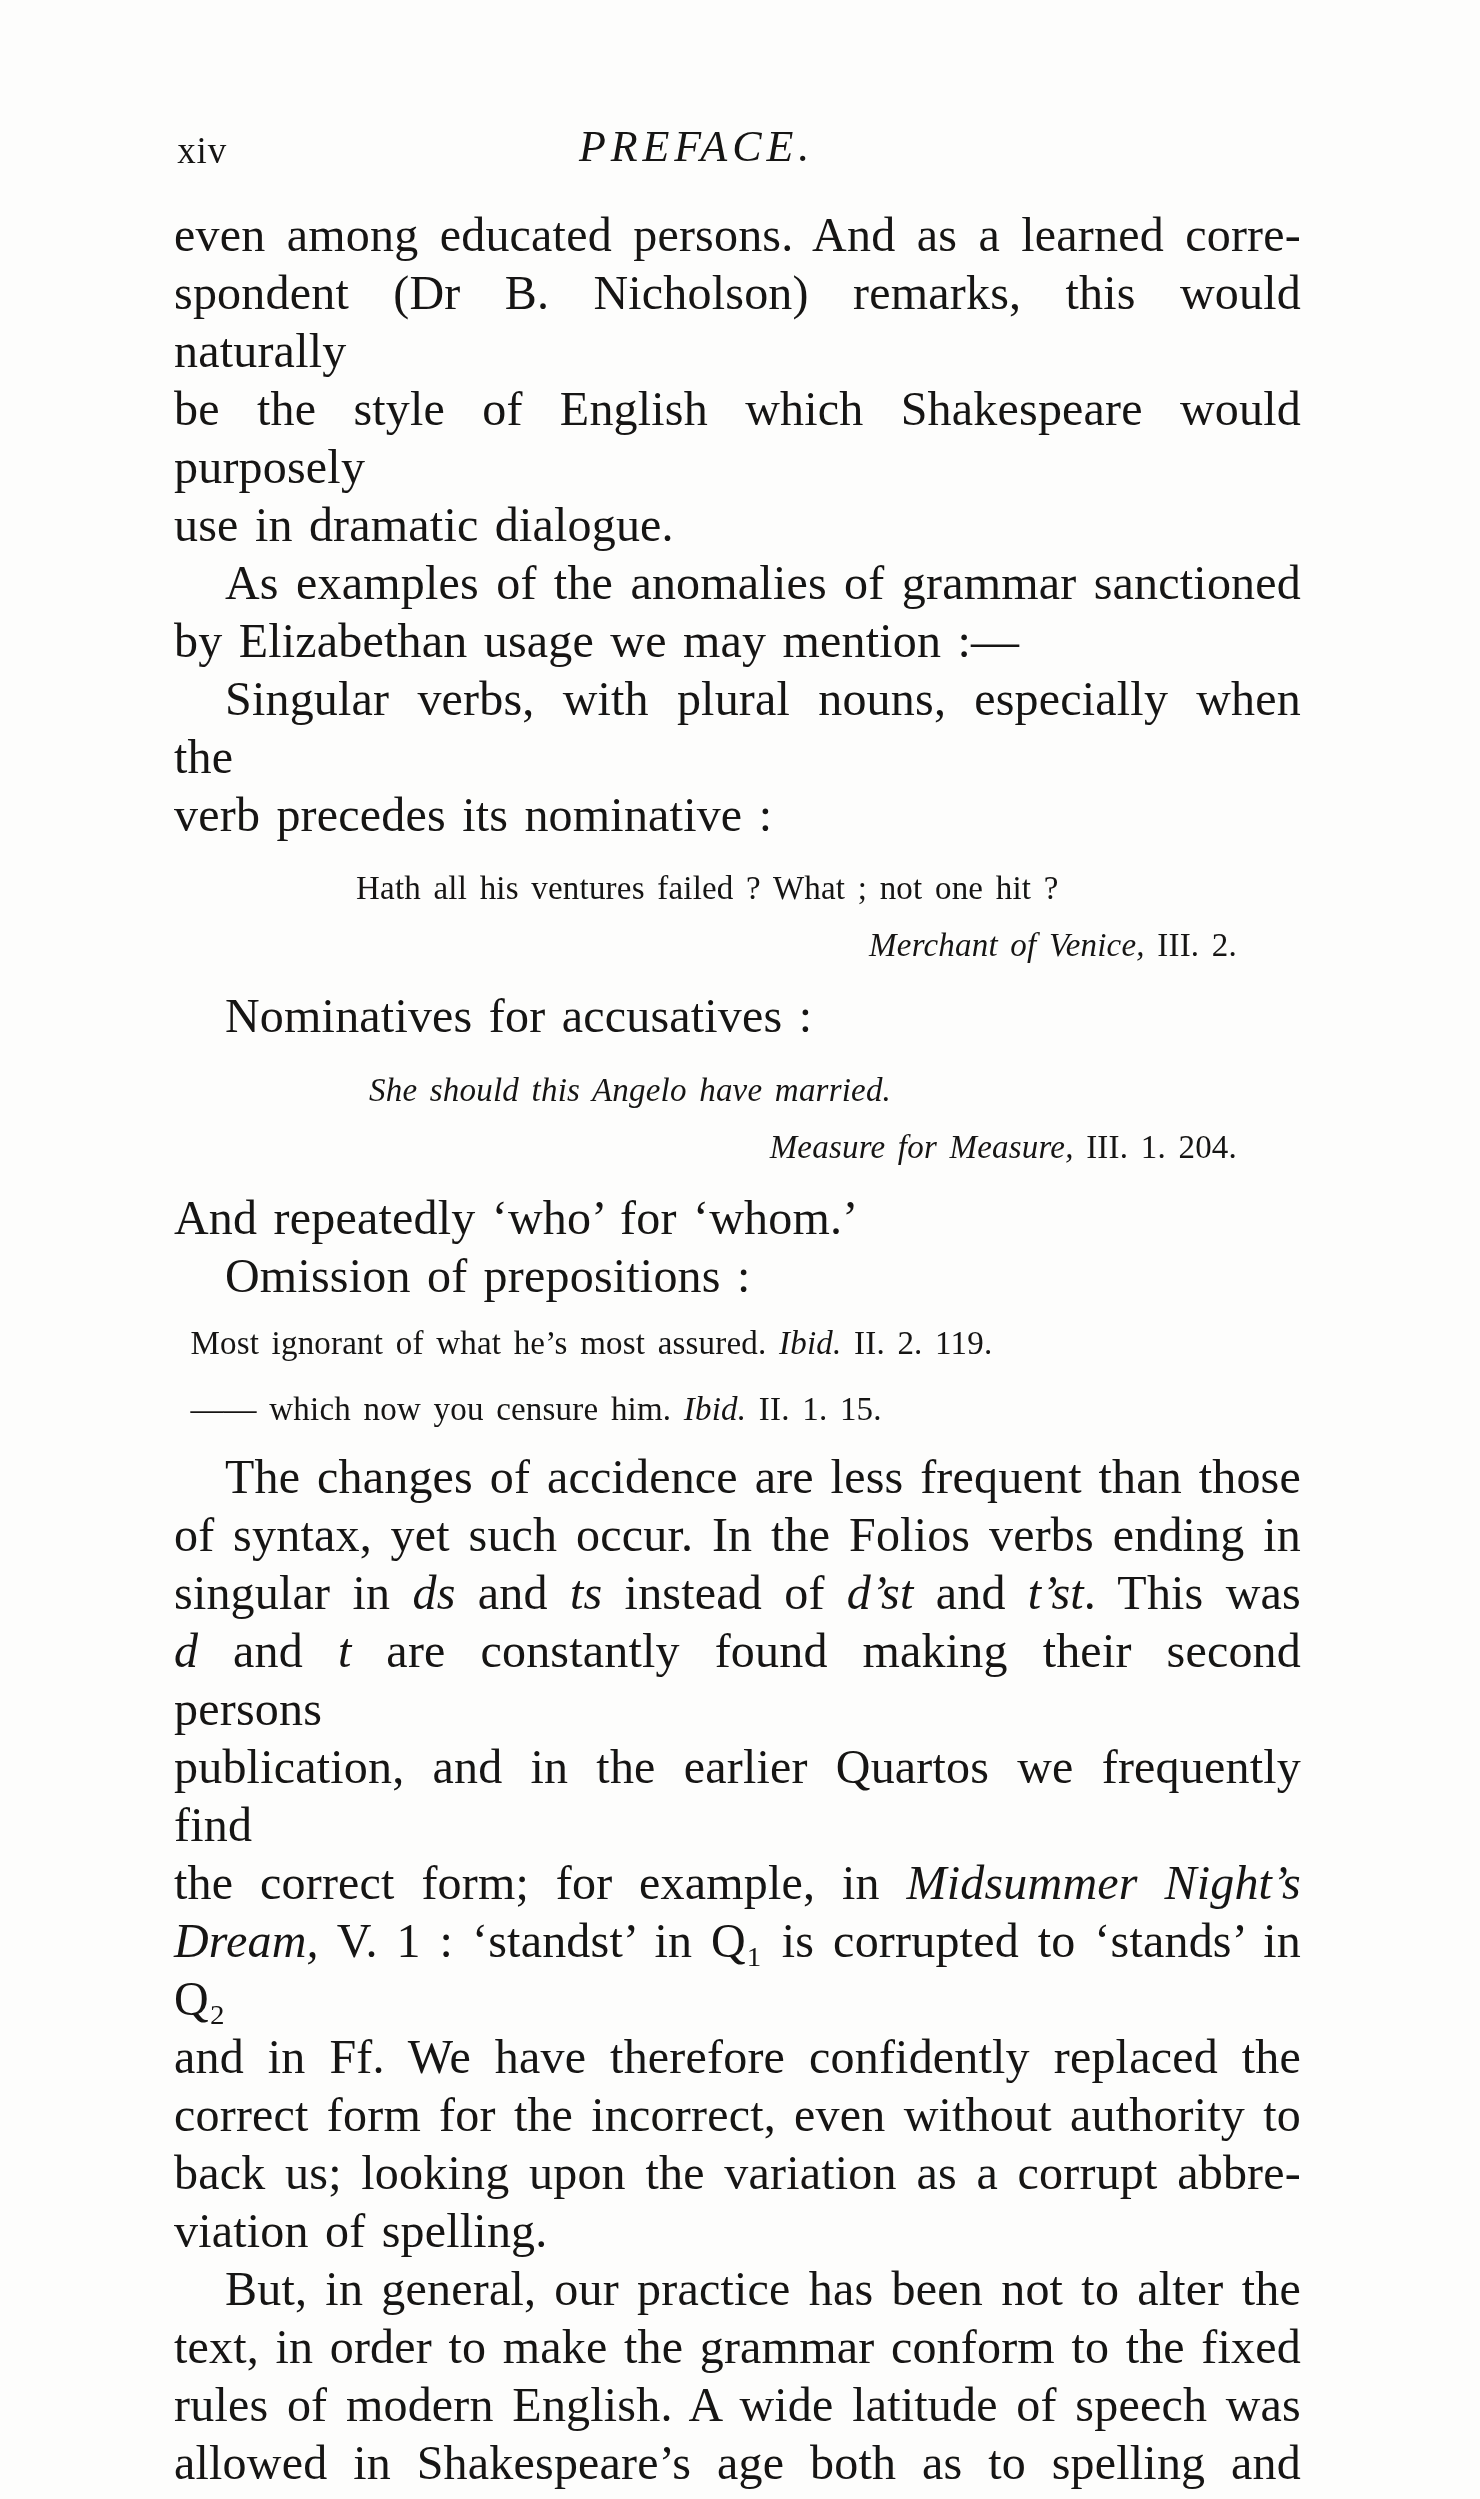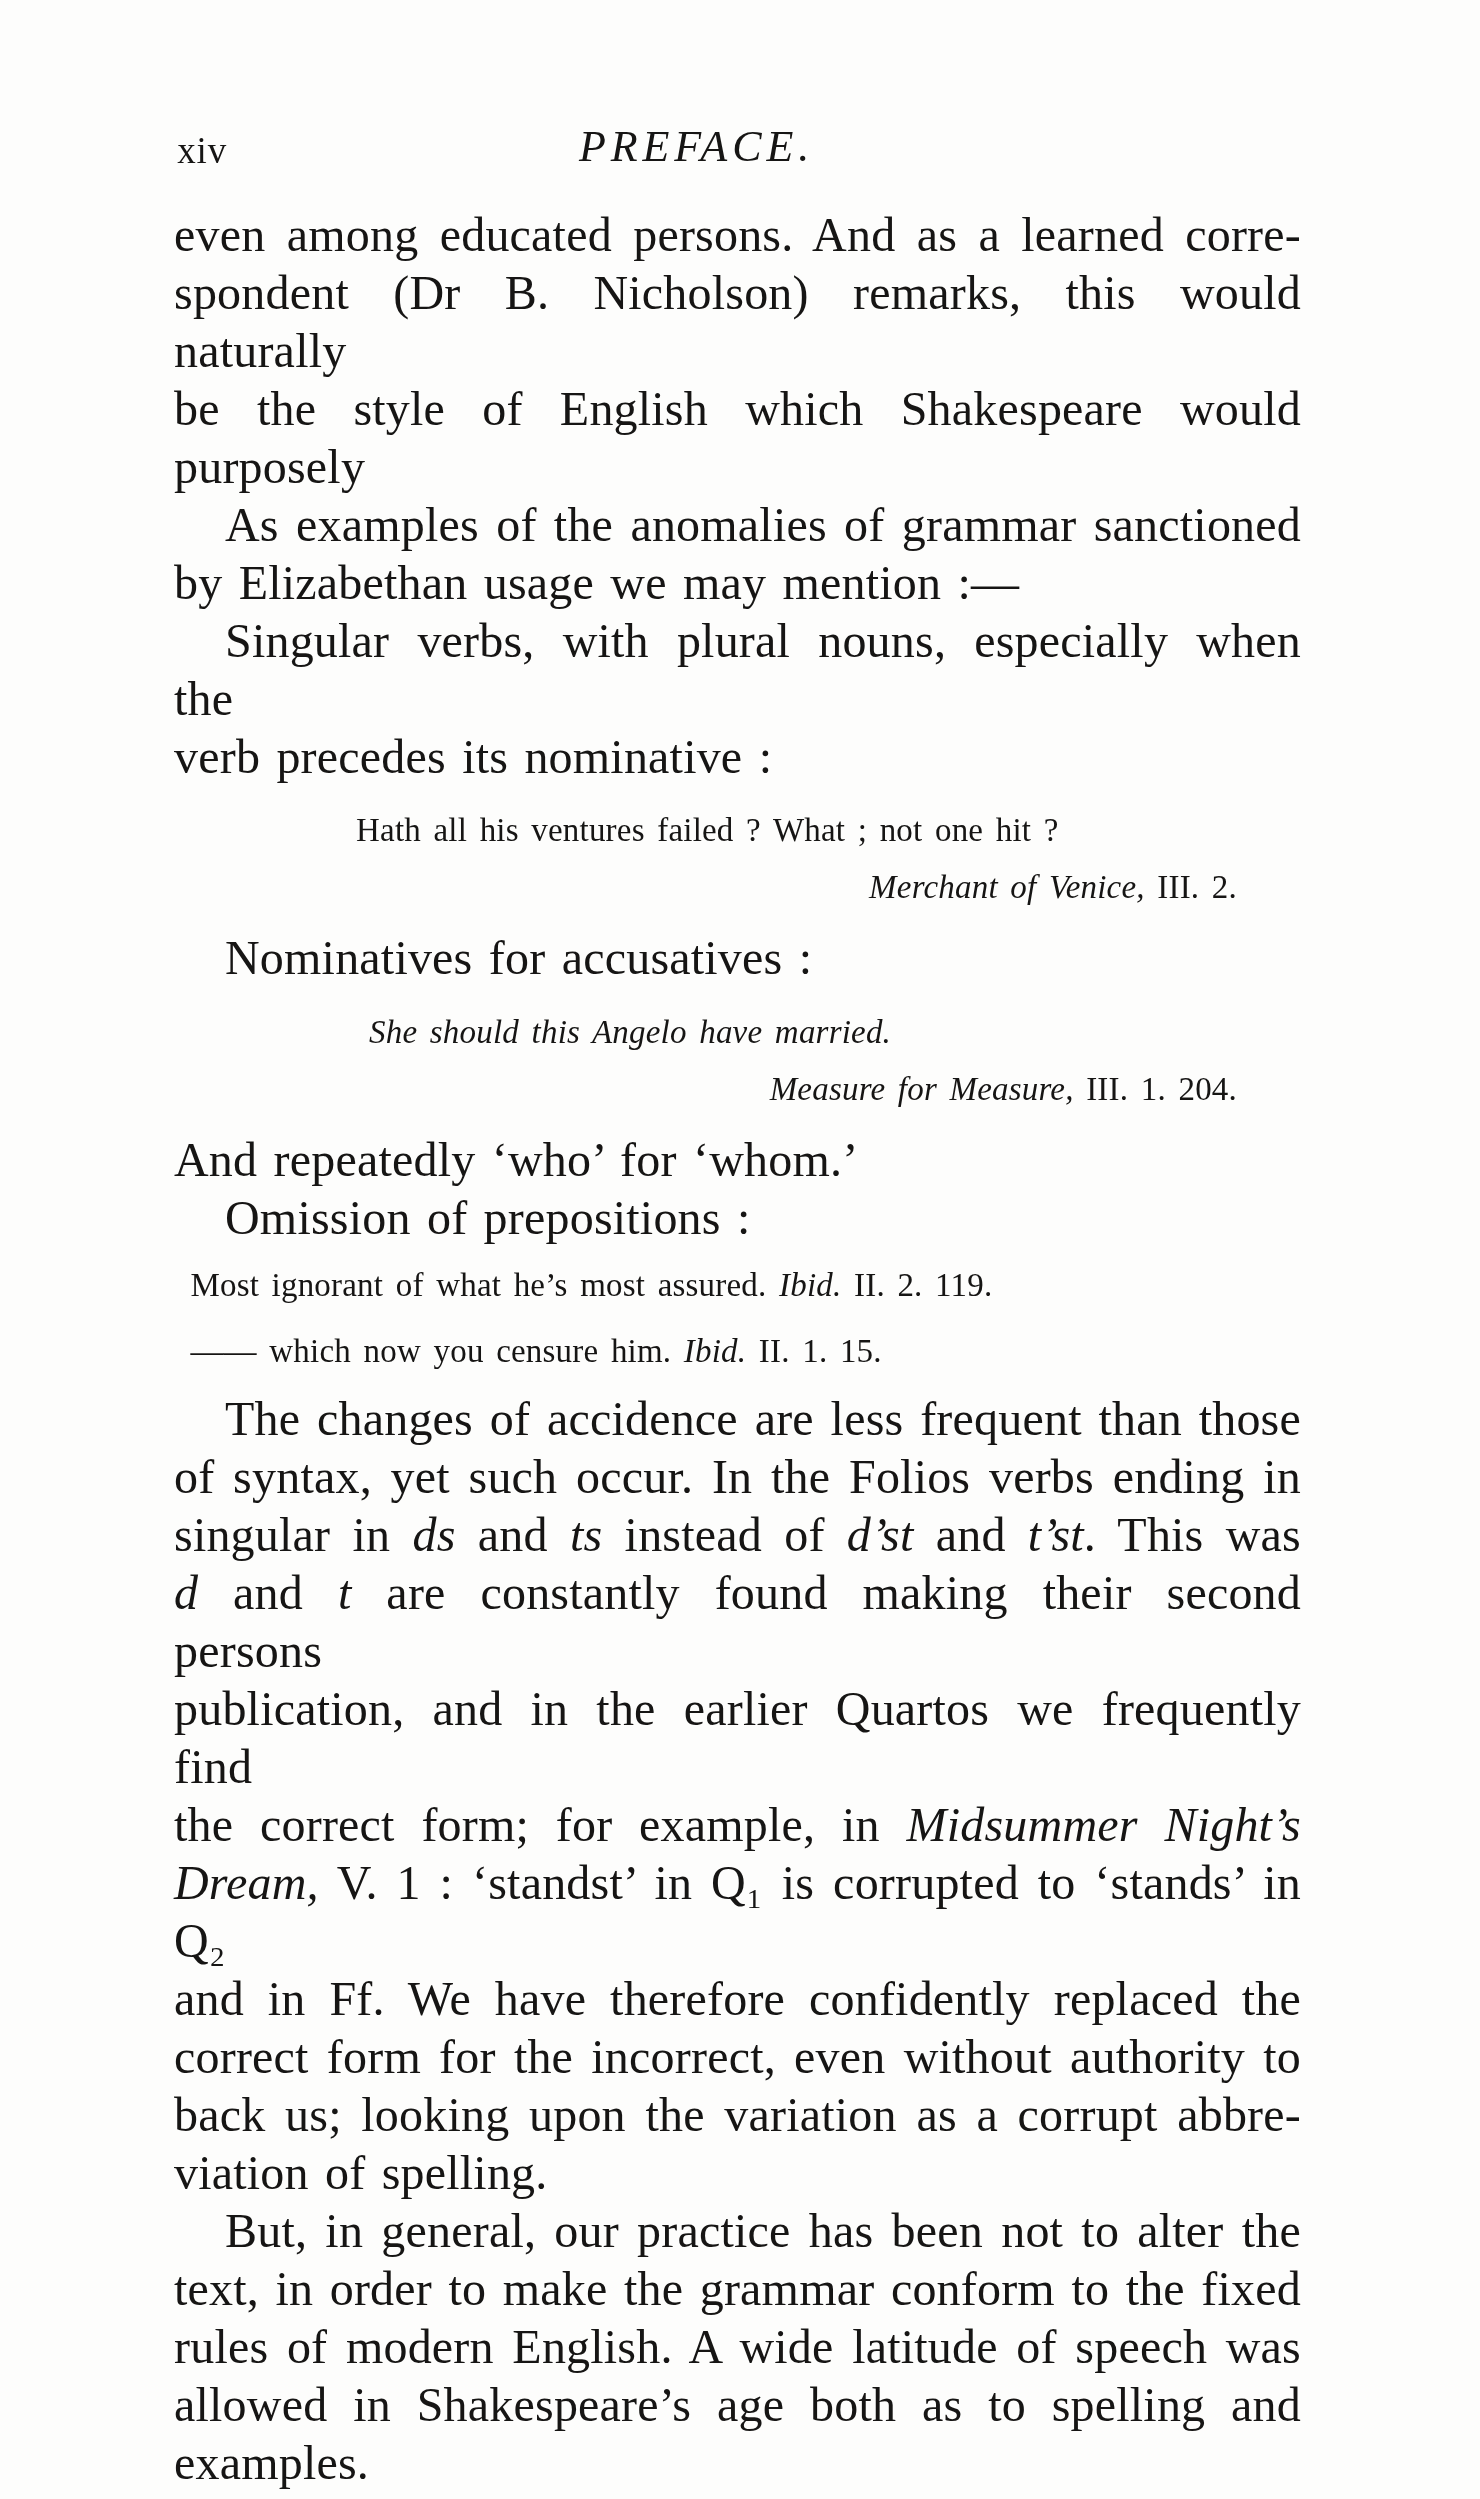--- a/index.html
+++ b/index.html
@@ -80,20 +80,21 @@
   <div class="content">
     <div class="header">
       <span class="pagenum">xiv</span>
       <div class="title">PREFACE.</div>
     </div>
     <div id="blocks">
         <div class="block paragraph">
           <div class="line"><span>even among educated persons.  And as a learned corre-</span></div>
           <div class="line"><span>spondent (Dr B. Nicholson) remarks, this would naturally</span></div>
           <div class="line"><span>be the style of English which Shakespeare would purposely</span></div>
+          <div class="line last"><span>use in dramatic dialogue.</span></div>
         </div>
         <div class="block paragraph indent">
           <div class="line"><span>As examples of the anomalies of grammar sanctioned</span></div>
           <div class="line last"><span>by Elizabethan usage we may mention :—</span></div>
         </div>
         <div class="block paragraph indent">
           <div class="line"><span>Singular verbs, with plural nouns, especially when the</span></div>
           <div class="line last"><span>verb precedes its nominative :</span></div>
         </div>
         <div class="block quote-a">

